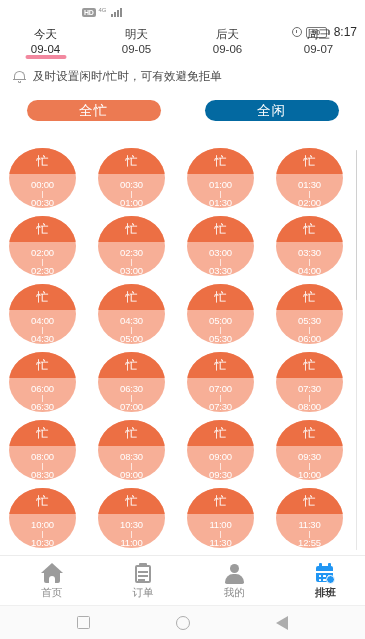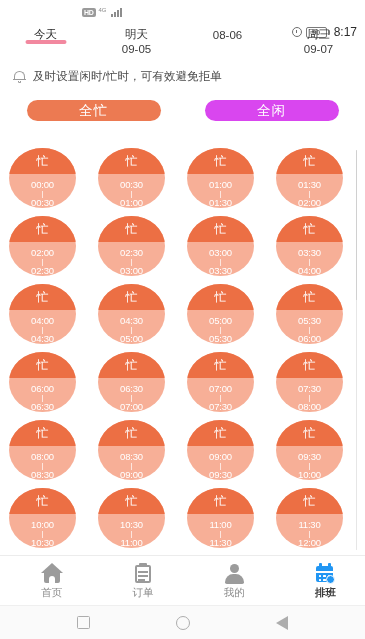--- a/index.html
+++ b/index.html
@@ -78,21 +78,21 @@
 
   
   .actions { display:flex; justify-content:center; gap:44px; padding:8px 0 10px 0; }
   .act-btn {
     width:134px; height:21px; border-radius:17px; border:none;
     color:#ffffff; font-size:13.5px; letter-spacing:1px;
     font-family:"Liberation Sans","DejaVu Sans",sans-serif;
     cursor:pointer; display:flex; align-items:center; justify-content:center;
   }
   .act-busy { background:#ec7a52; }
-  .act-free { background:#d946ef; }
+  .act-free { background:#0369a1; }
 
   
   .gridwrap {
     position:absolute; left:0; top:148px; width:365px; height:410px;
     overflow:hidden;
   }
   .grid {
     display:flex; flex-wrap:wrap;
     padding-left:9px;
   }
@@ -197,29 +197,31 @@
         <span class="batt-body">90</span>
         <span class="batt-tip"></span>
       </span>
       <span class="sb-time">8:17</span>
     </div>
   </div>
 
   <div class="datetabs">
     <div class="dtab active">
       <div class="dt-day">今天</div>
+      <div class="dt-date">09-04</div>
       <div class="dt-underline"></div>
     </div>
     <div class="dtab">
       <div class="dt-day">明天</div>
       <div class="dt-date">09-05</div>
 
     </div>
     <div class="dtab">
-      <div class="dt-date">08-06</div>
+      <div class="dt-day">后天</div>
+      <div class="dt-date">09-06</div>
 
     </div>
     <div class="dtab">
       <div class="dt-day">周三</div>
       <div class="dt-date">09-07</div>
 
     </div>
     <div class="dtab">
       <div class="dt-day">周四</div>
       <div class="dt-date">09-0</div>
@@ -473,21 +475,21 @@
             <div>11:30</div>
           </div>
         </div>
         <div class="slot">
           <div class="slot-top">
             <span>忙</span>
           </div>
           <div class="slot-body">
             <div>11:30</div>
             <div class="sep">|</div>
-            <div>12:00</div>
+            <div>12:55</div>
           </div>
         </div>
         <div class="slot">
           <div class="slot-top"></div>
         </div>
         <div class="slot">
           <div class="slot-top"></div>
         </div>
         <div class="slot">
           <div class="slot-top"></div>

